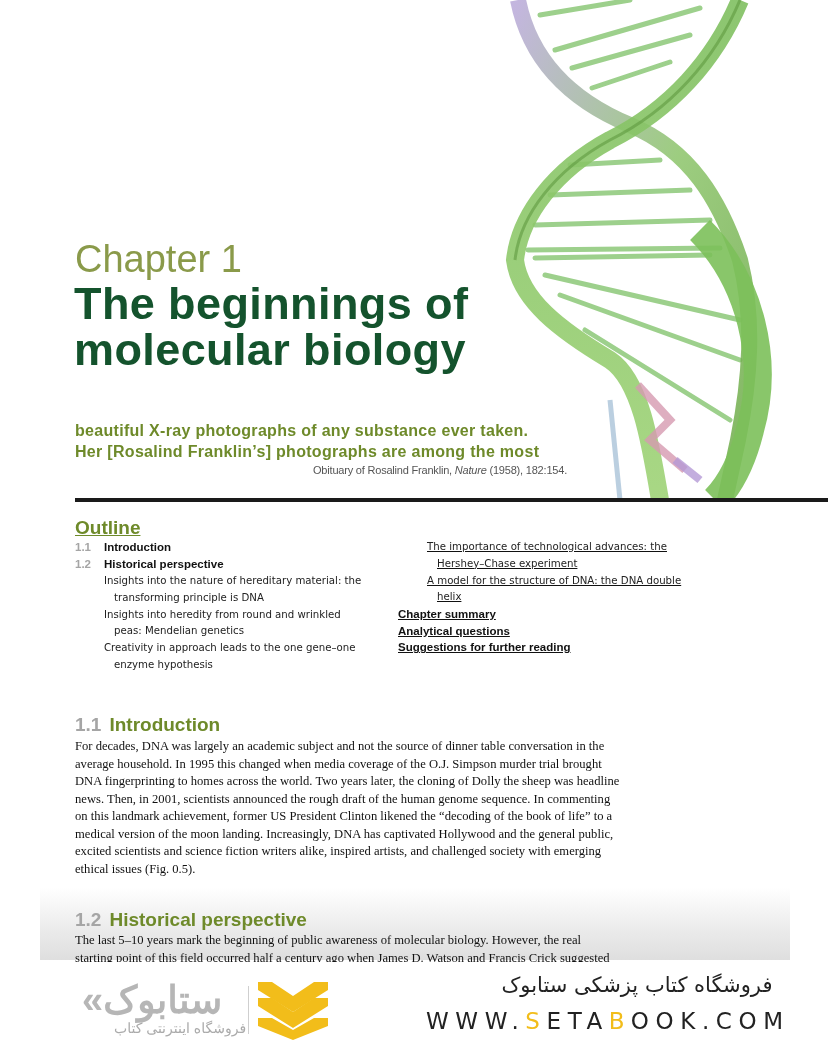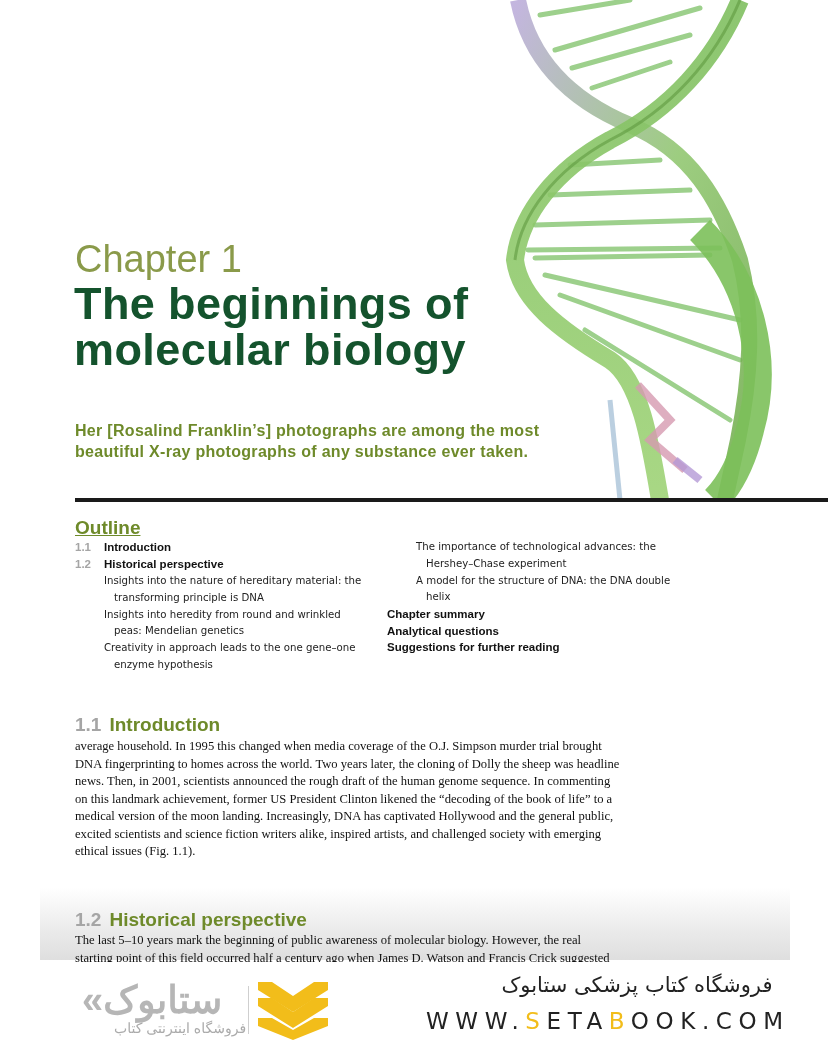--- a/index.html
+++ b/index.html
@@ -78,53 +78,55 @@
     <path d="M110,400 L120,500" stroke="#8fb0cc" stroke-width="5" opacity="0.6"></path>
   </svg>
 
   <div class="chapter-label">Chapter 1</div>
   <div class="chapter-title">
     <div>The beginnings of</div>
     <div>molecular biology</div>
   </div>
 
   <div class="epigraph">
+    <div>beautiful X-ray photographs of any substance ever taken.</div>
     <div>Her [Rosalind Franklin’s] photographs are among the most</div>
-    <div>beautiful X-ray photographs of any substance ever taken.</div>
   </div>
+  <div class="epigraph-source"><span>Obituary of Rosalind Franklin, </span><i>Nature</i><span> (1958), 182:154.</span></div>
 
   <div class="rule"></div>
 
   <div class="outline-title">Outline</div>
 
   <div class="outline-col" style="left:75px; top:539px; width:320px;">
     <div class="ol-main"><span class="ol-num">1.1</span><span>Introduction</span></div>
     <div class="ol-main"><span class="ol-num">1.2</span><span>Historical perspective</span></div>
     <div class="ol-sub"><span>Insights into the nature of hereditary material: the</span><span class="cont">transforming principle is DNA</span></div>
     <div class="ol-sub"><span>Insights into heredity from round and wrinkled</span><span class="cont">peas: Mendelian genetics</span></div>
     <div class="ol-sub"><span>Creativity in approach leads to the one gene–one</span><span class="cont">enzyme hypothesis</span></div>
   </div>
 
-  <div class="outline-col" style="left:387px; top:539px; width:330px;">
+  <div class="outline-col" style="left:398px; top:539px; width:330px;text-decoration:underline;">
     <div class="ol-sub"><span>The importance of technological advances: the</span><span class="cont">Hershey–Chase experiment</span></div>
     <div class="ol-sub"><span>A model for the structure of DNA: the DNA double</span><span class="cont">helix</span></div>
     <div class="ol-main" style="height:16.5px;line-height:16.5px;">Chapter summary</div>
     <div class="ol-main" style="height:16.5px;line-height:16.5px;">Analytical questions</div>
     <div class="ol-main" style="height:16.5px;line-height:16.5px;">Suggestions for further reading</div>
   </div>
 
   <div class="section-head" style="top:714px;"><span class="num">1.1</span><span>Introduction</span></div>
   <div class="body-text" style="top:738px;">
+    <div>For decades, DNA was largely an academic subject and not the source of dinner table conversation in the</div>
     <div>average household. In 1995 this changed when media coverage of the O.J. Simpson murder trial brought</div>
     <div>DNA fingerprinting to homes across the world. Two years later, the cloning of Dolly the sheep was headline</div>
     <div>news. Then, in 2001, scientists announced the rough draft of the human genome sequence. In commenting</div>
     <div>on this landmark achievement, former US President Clinton likened the “decoding of the book of life” to a</div>
     <div>medical version of the moon landing. Increasingly, DNA has captivated Hollywood and the general public,</div>
     <div>excited scientists and science fiction writers alike, inspired artists, and challenged society with emerging</div>
-    <div>ethical issues (Fig. 1.1).</div>
+    <div>ethical issues (Fig. 0.5).</div>
   </div>
 
   <div class="shadow-band"></div>
 
   <div class="section-head" style="top:909px;"><span class="num">1.2</span><span>Historical perspective</span></div>
   <div class="body-text" style="top:932px;">
     <div>The last 5–10 years mark the beginning of public awareness of molecular biology. However, the real</div>
     <div>starting point of this field occurred half a century ago when James D. Watson and Francis Crick suggested</div>
   </div>
 

